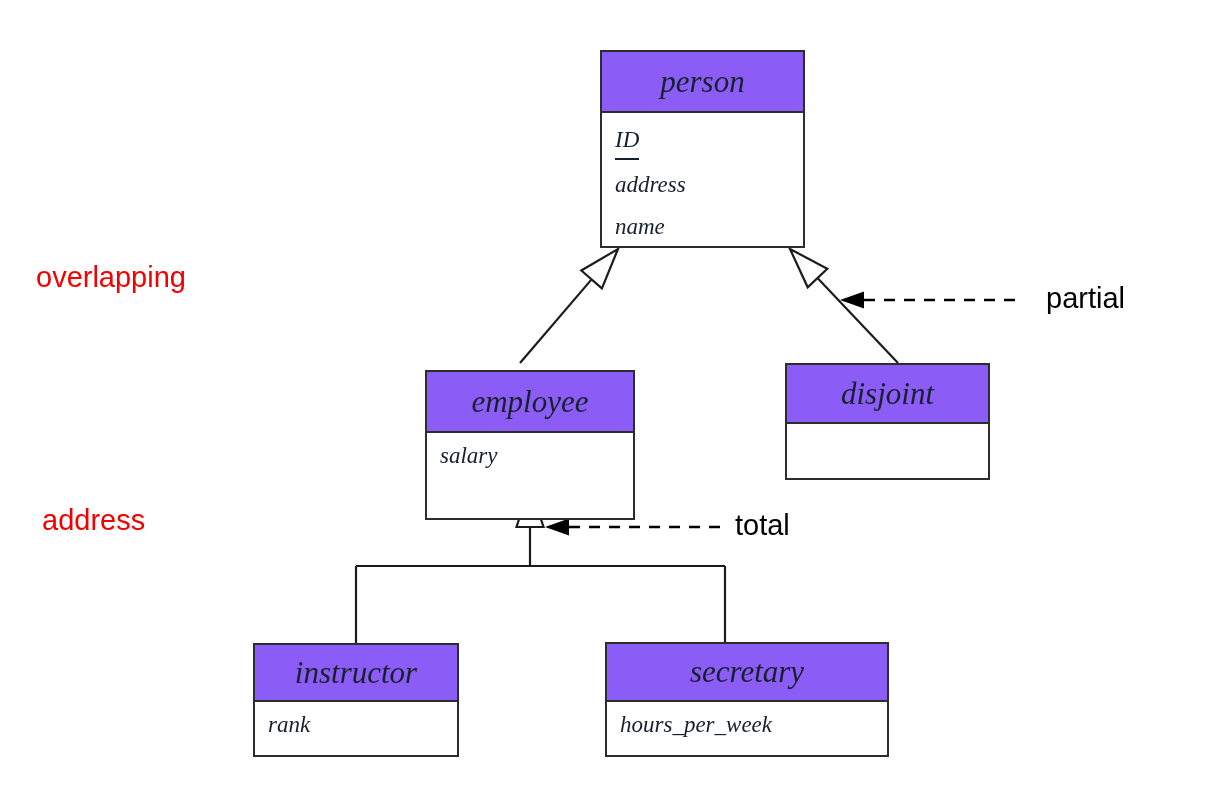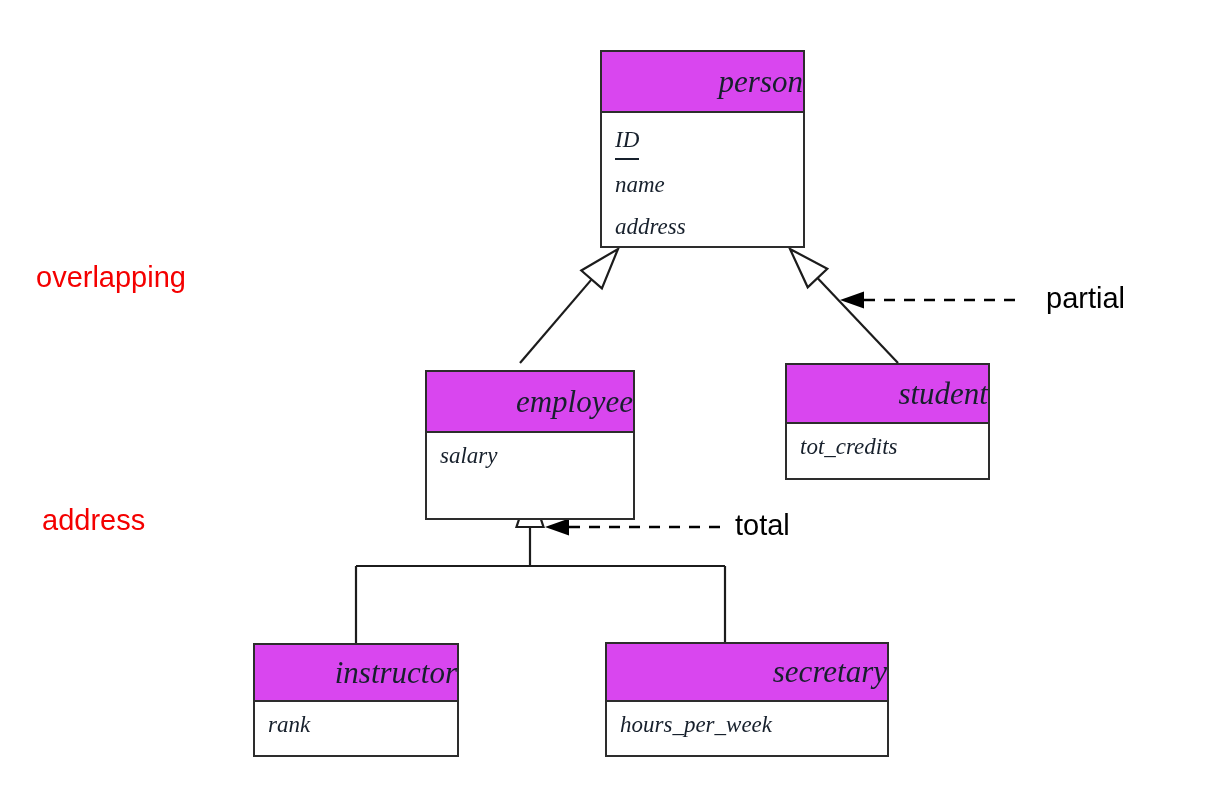--- a/index.html
+++ b/index.html
@@ -22,26 +22,26 @@
     height: 803px;
   }
   .entity {
     position: absolute;
     border: 2.5px solid #2d2d2d;
     background: #ffffff;
     box-sizing: border-box;
     color: #17202c;
   }
   .entity-header {
-    background: #d946ef;
+    background: #8b5cf6;
     border-bottom: 2.5px solid #2d2d2d;
     box-sizing: border-box;
     display: flex;
     align-items: center;
-    justify-content: flex-end;
+    justify-content: center;
     font-style: italic;
     font-size: 31px;
   }
   .entity-attrs {
     padding: 6px 0 0 13px;
     font-style: italic;
     font-size: 23px;
     line-height: 42px;
   }
   .attr.key {
@@ -113,40 +113,37 @@
       <polygon points="545,527 569,518.5 569,535.5" fill="#000000"></polygon>
     </g>
   </svg>
 
   <div class="entity e-person">
     <div class="entity-header">
       <span>person</span>
     </div>
     <div class="entity-attrs">
       <div><span class="attr key">ID</span></div>
+      <div class="attr">address</div>
       <div class="attr">name</div>
-      <div class="attr">address</div>
     </div>
   </div>
 
   <div class="entity e-employee">
     <div class="entity-header">
       <span>employee</span>
     </div>
     <div class="entity-attrs">
       <div class="attr">salary</div>
     </div>
   </div>
 
   <div class="entity e-student">
     <div class="entity-header">
-      <span>student</span>
-    </div>
-    <div class="entity-attrs">
-      <div class="attr">tot_credits</div>
+      <span>disjoint</span>
     </div>
   </div>
 
   <div class="entity e-instructor">
     <div class="entity-header">
       <span>instructor</span>
     </div>
     <div class="entity-attrs">
       <div class="attr">rank</div>
     </div>

